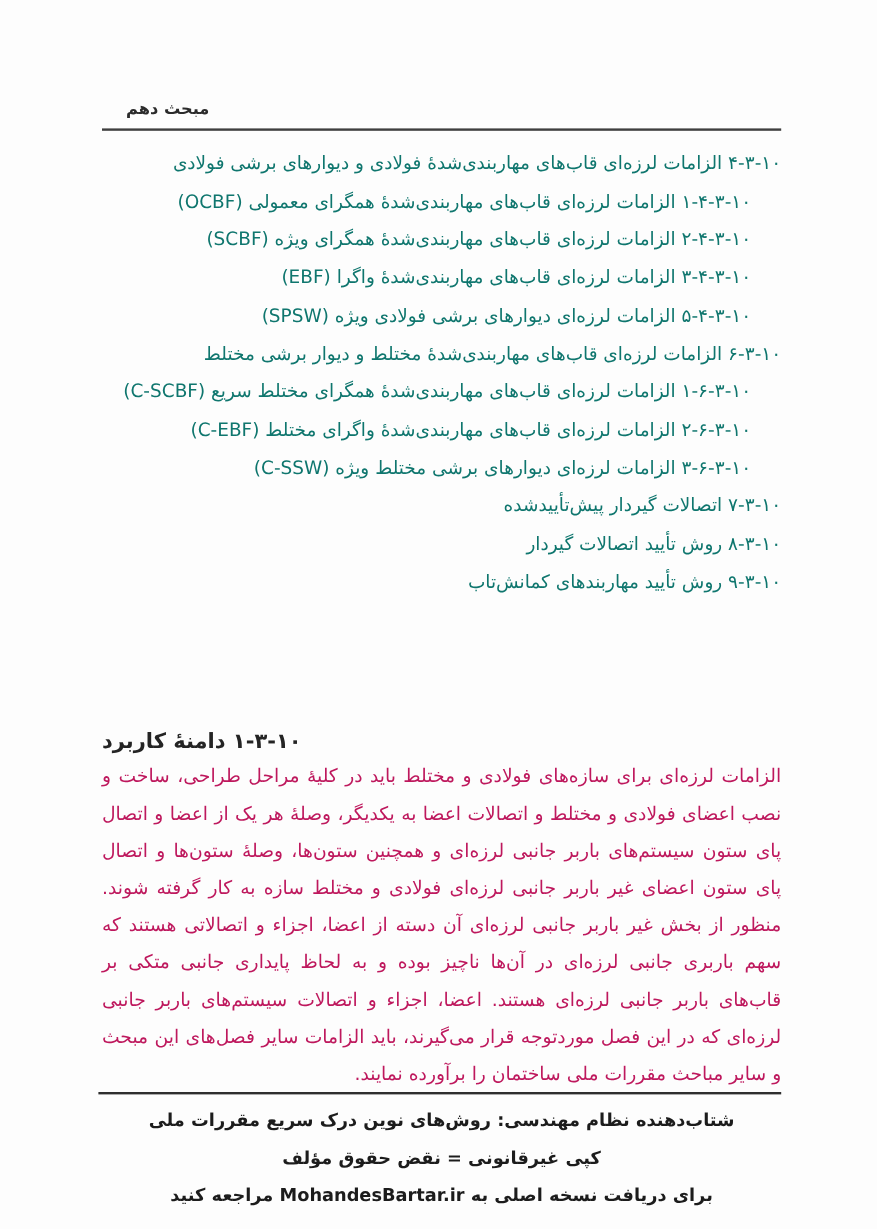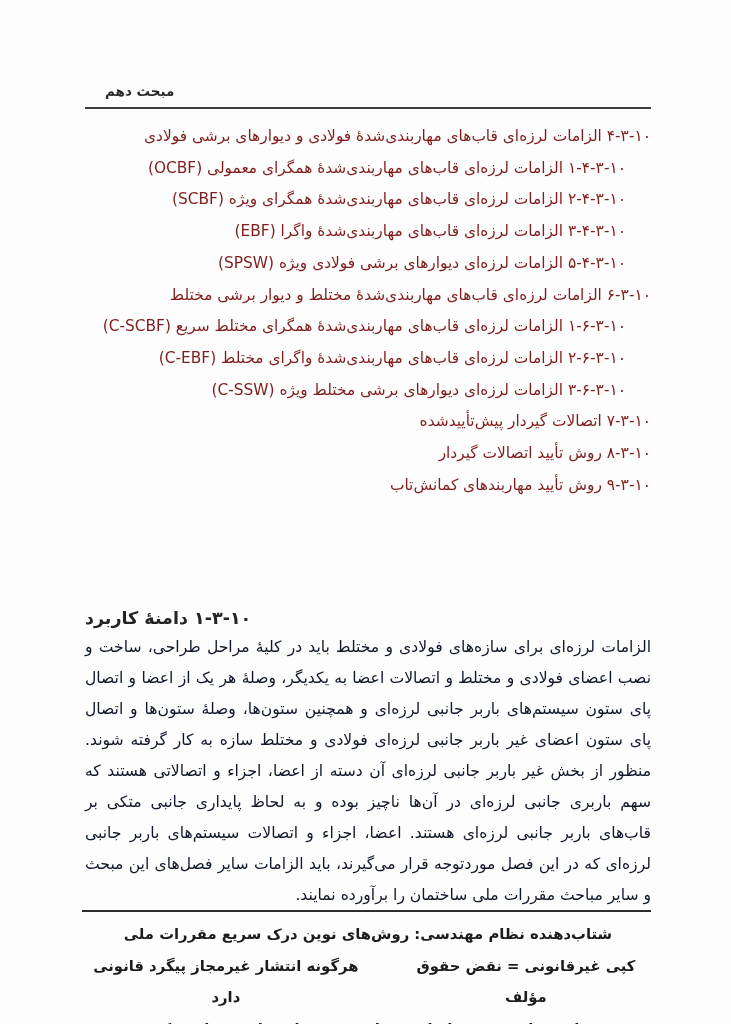--- a/index.html
+++ b/index.html
@@ -23,40 +23,40 @@
     position:absolute;top:107px;left:85px;width:566px;
     border-top:2px solid #3f3f3f;height:0;
   }
   .toc{
     position:absolute;top:121px;left:85px;width:566px;
     direction:rtl;
   }
   .toc-line{
     line-height:31.7px;
     font-size:15.4px;
-    color:#7f1d1d;
+    color:#0f766e;
     text-align:right;
     white-space:nowrap;
   }
   .toc-line.lvl2{padding-right:25px;}
   .toc-num{letter-spacing:0.5px;}
   .section-heading{
     position:absolute;top:589px;left:85px;width:566px;
     direction:rtl;text-align:left;
     font-size:17.5px;font-weight:bold;color:#242424;
     line-height:28px;white-space:nowrap;
   }
   .body-text{
     position:absolute;top:632px;left:85px;width:566px;
     direction:rtl;
     text-align:justify;
     text-align-last:right;
     font-size:15.6px;
     line-height:31px;
-    color:#0f172a;
+    color:#be185d;
     margin:0;
   }
   .footer-rule{
     position:absolute;top:910px;left:82px;width:569px;
     border-top:2.5px solid #2e2e2e;height:0;
   }
   .page-footer{
     position:absolute;top:918px;left:85px;width:566px;
     direction:rtl;
     font-weight:bold;
@@ -102,21 +102,20 @@
   <h2 class="section-heading"><span class="toc-num">۱۰‐۳‐۱</span> <span>دامنهٔ کاربرد</span></h2>
 
   <p class="body-text">الزامات لرزه‌ای برای سازه‌های فولادی و مختلط باید در کلیهٔ مراحل طراحی، ساخت و نصب اعضای فولادی و مختلط و اتصالات اعضا به یکدیگر، وصلهٔ هر یک از اعضا و اتصال پای ستون سیستم‌های باربر جانبی لرزه‌ای و همچنین ستون‌ها، وصلهٔ ستون‌ها و اتصال پای ستون اعضای غیر باربر جانبی لرزه‌ای فولادی و مختلط سازه به کار گرفته شوند. منظور از بخش غیر باربر جانبی لرزه‌ای آن دسته از اعضا، اجزاء و اتصالاتی هستند که سهم باربری جانبی لرزه‌ای در آن‌ها ناچیز بوده و به لحاظ پایداری جانبی متکی بر قاب‌های باربر جانبی لرزه‌ای هستند. اعضا، اجزاء و اتصالات سیستم‌های باربر جانبی لرزه‌ای که در این فصل موردتوجه قرار می‌گیرند، باید الزامات سایر فصل‌های این مبحث و سایر مباحث مقررات ملی ساختمان را برآورده نمایند.</p>
 
   <div class="footer-rule"></div>
 
   <div class="page-footer">
     <div>شتاب‌دهنده نظام مهندسی: روش‌های نوین درک سریع مقررات ملی</div>
     <div class="footer-line2">
       <span>کپی غیرقانونی = نقض حقوق مؤلف</span>
-      <span>هرگونه انتشار غیرمجاز پیگرد قانونی دارد</span>
     </div>
     <div class="footer-line3">
       <span>برای دریافت نسخه اصلی به</span>
       <span class="url">MohandesBartar.ir</span>
       <span>مراجعه کنید</span>
     </div>
   </div>
 
 </div>
 

